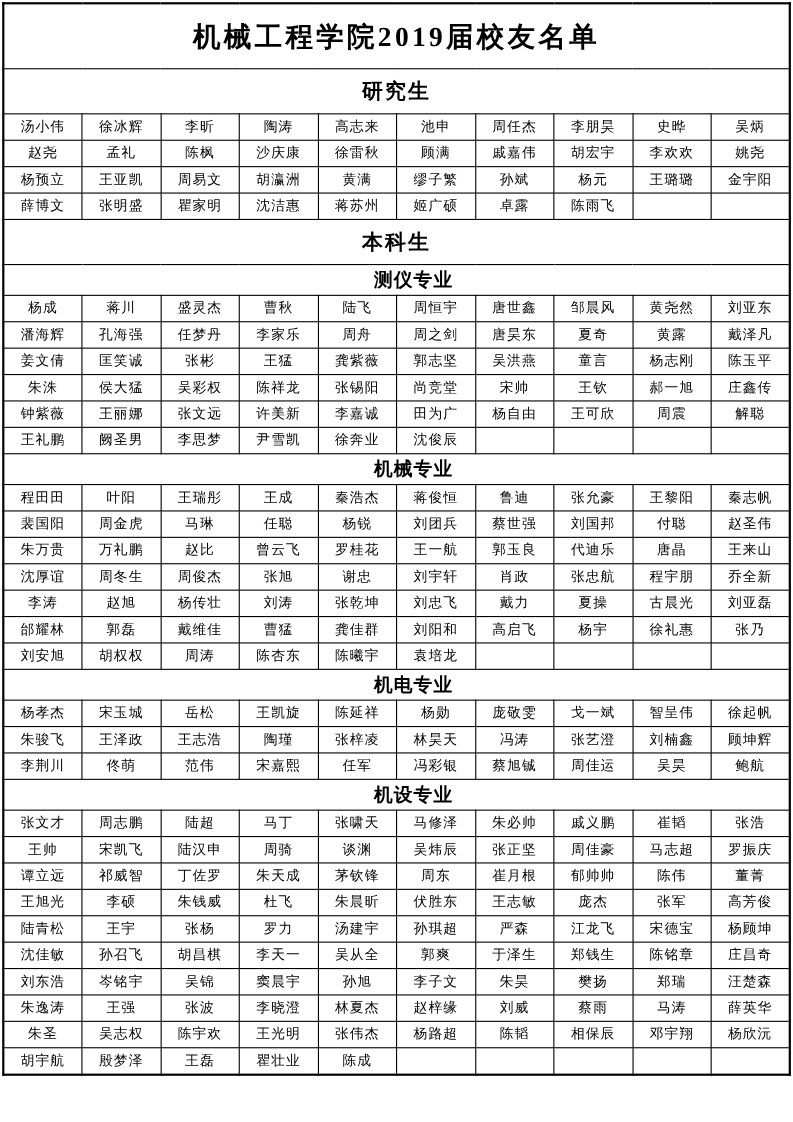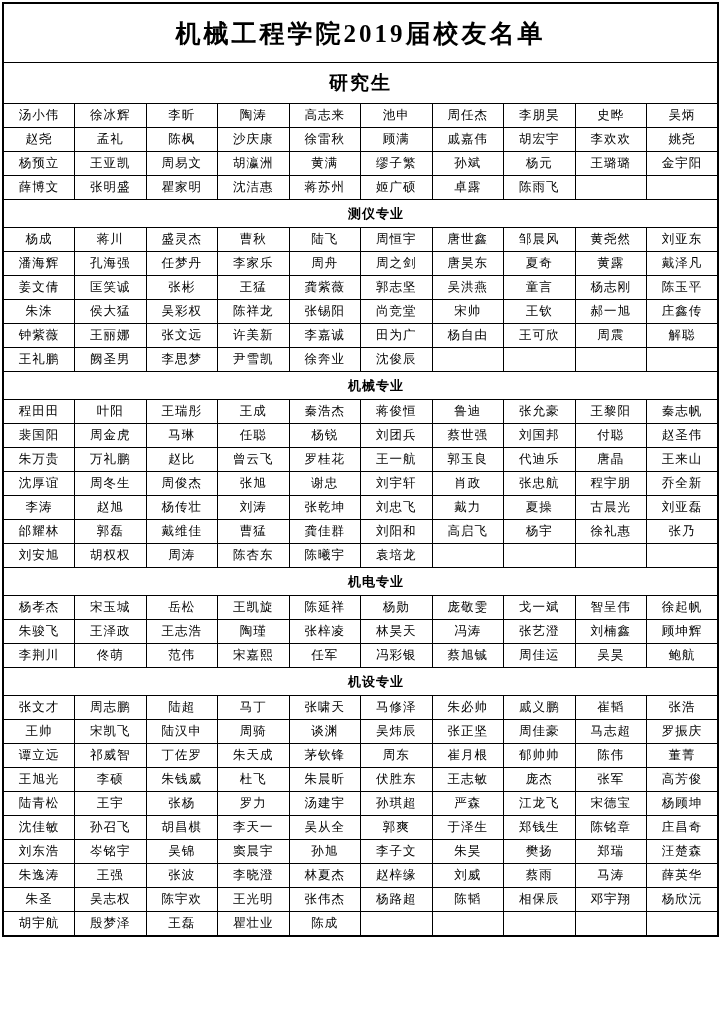--- a/index.html
+++ b/index.html
@@ -37,21 +37,21 @@
     letter-spacing: 3px;
   }
   .major-header {
     height: 38px;
     font-size: 19px;
     font-weight: bold;
     letter-spacing: 2px;
   }
   .sub-header {
     height: 25px;
-    font-size: 13px;
+    font-size: 17px;
     font-weight: bold;
     letter-spacing: 1px;
     padding-left: 32px;
   }
   .name-cell {
     height: 21px;
     font-size: 12.5px;
     letter-spacing: 1px;
   }
 </style>
@@ -121,20 +121,23 @@
           <td class="name-cell">瞿家明</td>
           <td class="name-cell">沈洁惠</td>
           <td class="name-cell">蒋苏州</td>
           <td class="name-cell">姬广硕</td>
           <td class="name-cell">卓露</td>
           <td class="name-cell">陈雨飞</td>
           <td class="name-cell"></td>
           <td class="name-cell"></td>
         </tr>
         <tr>
+          <td colspan="10" class="major-header">本科生</td>
+        </tr>
+        <tr>
           <td colspan="10" class="sub-header">测仪专业</td>
         </tr>
         <tr>
           <td class="name-cell">杨成</td>
           <td class="name-cell">蒋川</td>
           <td class="name-cell">盛灵杰</td>
           <td class="name-cell">曹秋</td>
           <td class="name-cell">陆飞</td>
           <td class="name-cell">周恒宇</td>
           <td class="name-cell">唐世鑫</td>

